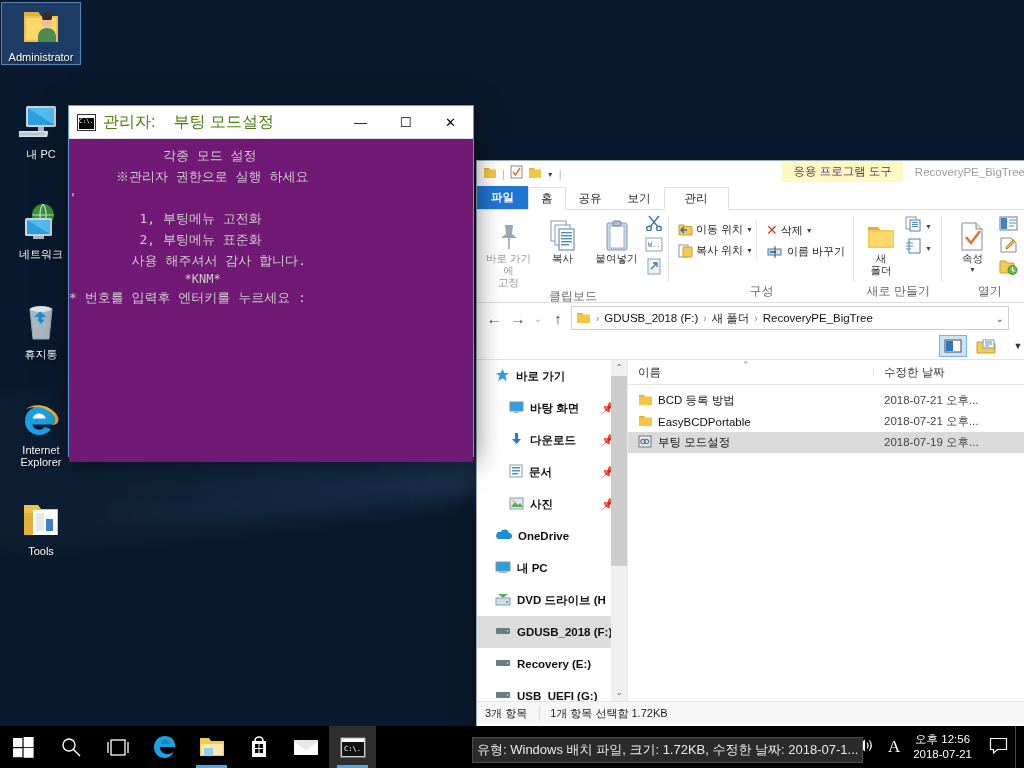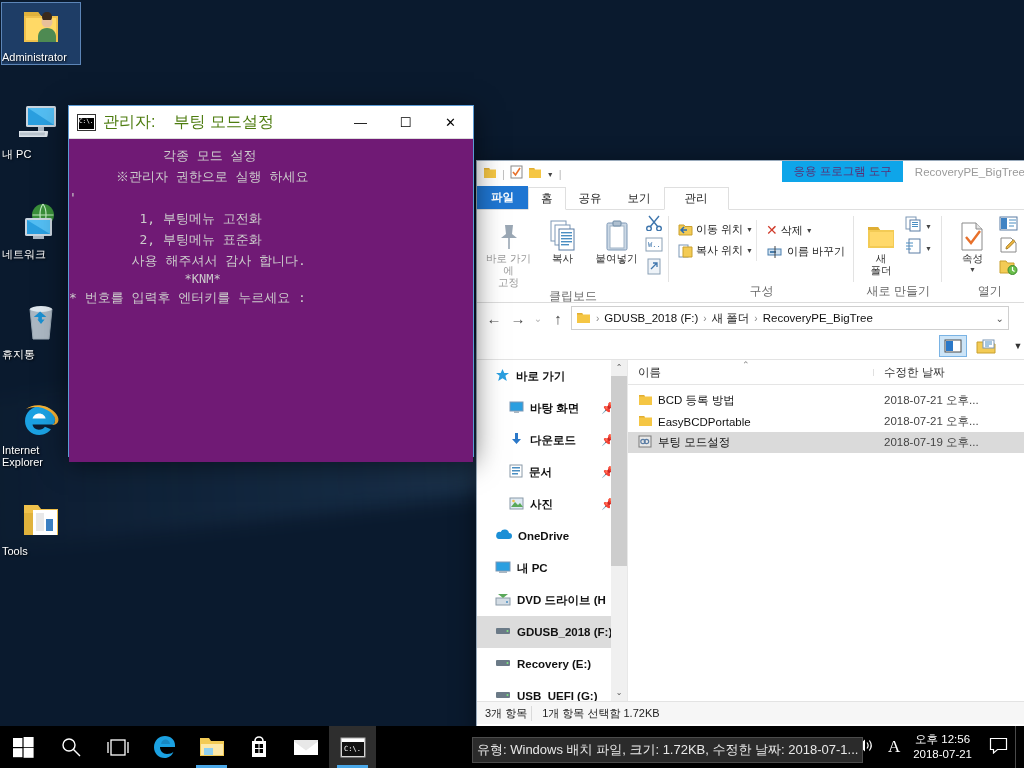--- a/index.html
+++ b/index.html
@@ -16,21 +16,21 @@
       linear-gradient(180deg,#061629 0%,#0b2d52 55%,#04101f 100%);
   }
   #beam{position:absolute;left:-5%;top:44%;width:115%;height:150px;
     background:linear-gradient(95deg,rgba(255,255,255,0) 0%,rgba(120,190,255,.10) 35%,rgba(150,210,255,.22) 70%,rgba(90,170,240,.05) 100%);
     transform:rotate(-6.5deg);filter:blur(9px);}
   #beam2{position:absolute;left:40%;top:30%;width:70%;height:90px;
     background:linear-gradient(90deg,rgba(255,255,255,0),rgba(160,215,255,.18));
     transform:rotate(-9deg);filter:blur(14px);}
 
   
-  .dicon{position:absolute;width:78px;color:#fff;
+  .dicon{position:absolute;width:78px;text-align:center;color:#fff;
     font-size:11px;line-height:13px;text-shadow:1px 1px 2px rgba(0,0,0,.9);cursor:default;}
   .dicon .glyph{height:46px;display:flex;align-items:center;justify-content:center;margin-bottom:2px;}
   .dicon.sel{background:rgba(60,110,180,.42);outline:1px solid rgba(120,170,230,.75);}
 
   
   #console{position:absolute;left:68px;top:105px;width:404px;height:350px;
     border:1px solid #5b9bd5;background:#0c0c0c;box-shadow:0 6px 26px rgba(0,0,0,.55);}
   #console .tb{height:32px;background:#fff;display:flex;align-items:center;border-bottom:1px solid #dcdcdc;}
   #console .tb .ico{width:17px;height:15px;margin:0 7px 0 8px;background:#fff;border:1px solid #333;position:relative;flex:none;}
   #console .tb .ico:before{content:"";position:absolute;left:1px;top:3px;right:1px;bottom:1px;background:#000;}
@@ -44,21 +44,21 @@
     font-family:"DejaVu Sans Mono",monospace;font-size:13px;padding:6px 0 0 0;}
   #console .ln{white-space:pre;line-height:21px;}
 
   
   #exp{position:absolute;left:476px;top:160px;width:560px;height:572px;
     background:#fff;border:1px solid #9ab;box-shadow:0 5px 24px rgba(0,0,0,.45);overflow:hidden;}
   .qat{height:26px;display:flex;align-items:center;padding:0 6px;gap:5px;background:#fff;}
   .qat .sep{color:#b9b9b9;font-size:11px;}
   .ctxwrap{position:absolute;right:0;top:0;display:flex;align-items:center;}
   .ctxtitle{font-size:11.5px;color:#9b9b9b;padding:0 12px;}
-  .ctxlabel{font-size:11.5px;color:#5b2d72;background:#0ea5e9;padding:3px 11px;}
+  .ctxlabel{font-size:11.5px;color:#5b2d72;background:#fef9c3;padding:3px 11px;}
   .tabs{height:22px;display:flex;align-items:flex-end;border-bottom:1px solid #dfdfdf;background:#fff;}
   .tab{font-size:11.5px;padding:3px 13px 3px;color:#222;cursor:pointer;}
   .tab.file{background:#1f76d2;color:#fff;font-weight:bold;padding:4px 14px;}
   .tab.active{border:1px solid #dfdfdf;border-bottom:1px solid #fff;background:#fff;margin-bottom:-1px;padding:3px 12px;}
   .tab.ctx{border:1px solid #dfdfdf;border-bottom:1px solid #fff;background:#fff;margin-bottom:-1px;padding:3px 20px;}
   .ribbon{height:92px;background:#fff;border-bottom:1px solid #dcdcdc;display:flex;position:relative;}
   .grp{display:flex;flex-direction:column;justify-content:space-between;padding:4px 6px 1px;position:relative;}
   .grp:after{content:"";position:absolute;right:0;top:6px;bottom:20px;border-right:1px solid #e3e3e3;}
   .grp .gl{text-align:center;font-size:12px;color:#666;padding-bottom:1px;}
   .grp .row{display:flex;align-items:flex-start;gap:3px;}
@@ -96,21 +96,21 @@
   .colhdr .c1:after{content:"";position:absolute;right:0;top:4px;bottom:4px;border-right:1px solid #e0e0e0;}
   .colhdr .c2{padding-left:10px;}
   .sortcar{position:absolute;left:114px;top:-5px;font-size:9px;color:#888;}
   .frow{height:21px;display:flex;align-items:center;font-size:11.5px;color:#111;cursor:pointer;}
   .frow.sel{background:#dadada;}
   .frow .n{width:236px;display:flex;align-items:center;gap:6px;padding-left:10px;}
   .frow .d{padding-left:10px;color:#444;}
 
   .statusbar{height:22px;display:flex;align-items:center;gap:0;padding:0 8px;font-size:11px;color:#222;
     border-top:1px solid #e3e3e3;background:#f6f6f6;}
-  .statusbar .s2{border-left:1px solid #dadada;margin-left:4px;padding-left:10px;}
+  .statusbar .s2{border-left:1px solid #dadada;margin-left:12px;padding-left:10px;}
 
   
   #tooltip{position:absolute;left:472px;top:737px;background:#2b2b2b;border:1px solid #4c4c4c;
     color:#e8e8e8;font-size:13px;padding:3px 4px;white-space:nowrap;z-index:60;}
 
   
   #taskbar{position:absolute;left:0;bottom:0;width:1024px;height:42px;background:#000;display:flex;align-items:center;z-index:50;}
   .tbtn{width:47px;height:42px;display:flex;align-items:center;justify-content:center;cursor:pointer;position:relative;}
   .tbtn.run{background:#2e2e2e;}
   .tbtn.run:after,.tbtn.open:after{content:"";position:absolute;left:8px;right:8px;bottom:0;height:3px;background:#4aa8e8;}

